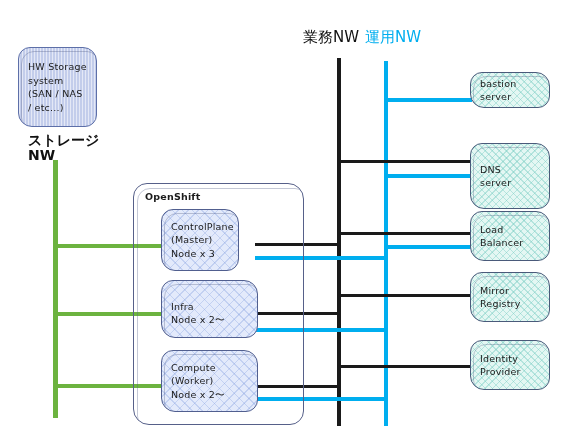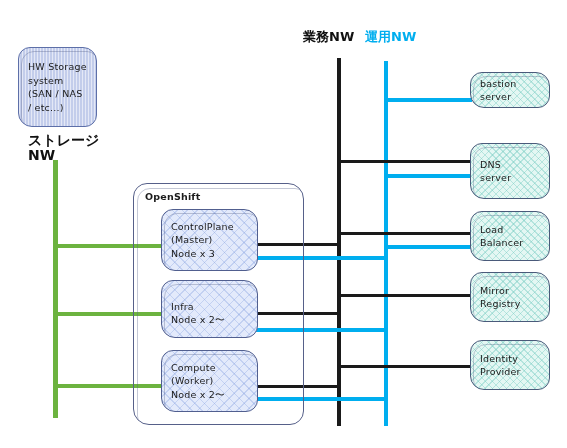--- a/index.html
+++ b/index.html
@@ -22,22 +22,22 @@
   .h-black{background:#1a1a1a;height:3px;}
   .v-cyan{background:#00aeef;width:4px;}
   .h-cyan{background:#00aeef;height:4px;}
   .v-green{background:#6cb33f;width:5px;}
   .h-green{background:#6cb33f;height:4px;}
 
   
   .nw-label{
     position:absolute;
     font-family:"DejaVu Sans","Liberation Sans",sans-serif;
-    font-size:13px;
-    font-weight:bold;
+    font-size:15px;
+    font-weight:normal;
     letter-spacing:0px;
     white-space:nowrap;
   }
   .nw-label.business{color:#111111;}
   .nw-label.ops{color:#00aeef;}
   .nw-label.storage{
     color:#111111;
     font-size:14px;
     font-weight:bold;
     line-height:15px;
@@ -158,21 +158,21 @@
     <div class="txt">HW Storage
 system
 (SAN / NAS
 / etc...)</div>
   </div>
 
   <div class="hbox box-cluster" style="left:133px;top:183px;width:171px;height:242px;font-weight:bold;">
     <div class="cluster-title">OpenShift</div>
   </div>
 
-  <div class="hbox box-node" style="left:161px;top:209px;width:97px;height:62px;">
+  <div class="hbox box-node" style="left:161px;top:209px;width:78px;height:62px;">
     <div class="txt">ControlPlane
 (Master)
 Node x 3</div>
   </div>
 
   <div class="hbox box-node" style="left:161px;top:280px;width:97px;height:58px;">
     <div class="txt" style="align-self:flex-start;margin-top:8px;">Infra
 Node x 2〜</div>
   </div>
 
@@ -180,21 +180,21 @@
     <div class="txt">Compute
 (Worker)
 Node x 2〜</div>
   </div>
 
   <div class="hbox box-svc" style="left:470px;top:72px;width:80px;height:36px;">
     <div class="txt">bastion
 server</div>
   </div>
 
-  <div class="hbox box-svc" style="left:470px;top:143px;width:80px;height:56px;">
+  <div class="hbox box-svc" style="left:470px;top:143px;width:80px;height:66px;">
     <div class="txt">DNS
 server</div>
   </div>
 
   <div class="hbox box-svc" style="left:470px;top:211px;width:80px;height:50px;">
     <div class="txt">Load
 Balancer</div>
   </div>
 
   <div class="hbox box-svc" style="left:470px;top:272px;width:80px;height:50px;">

